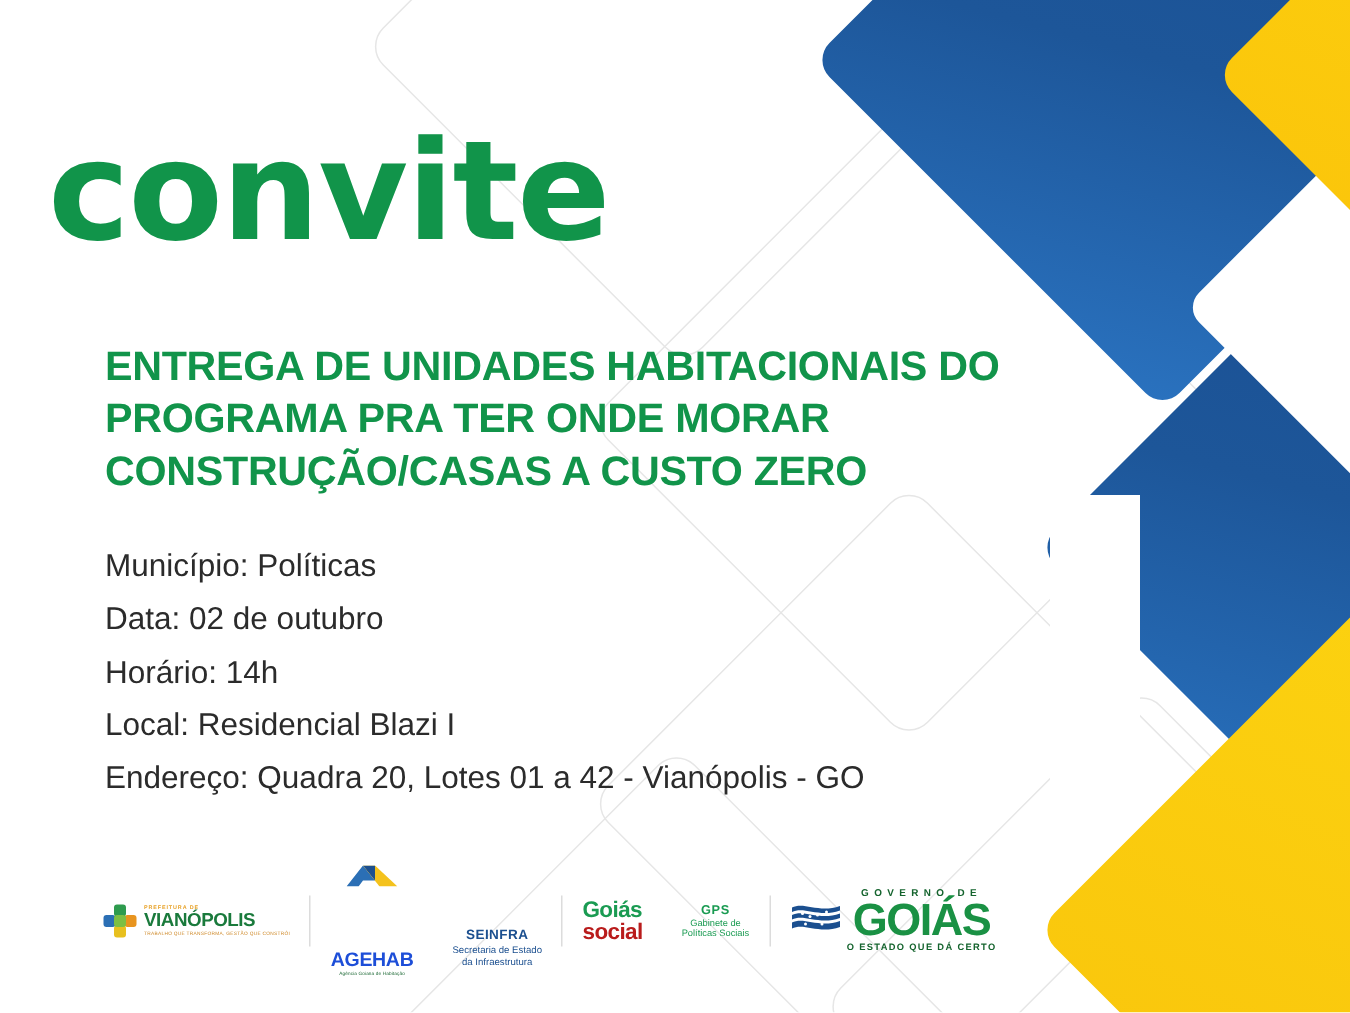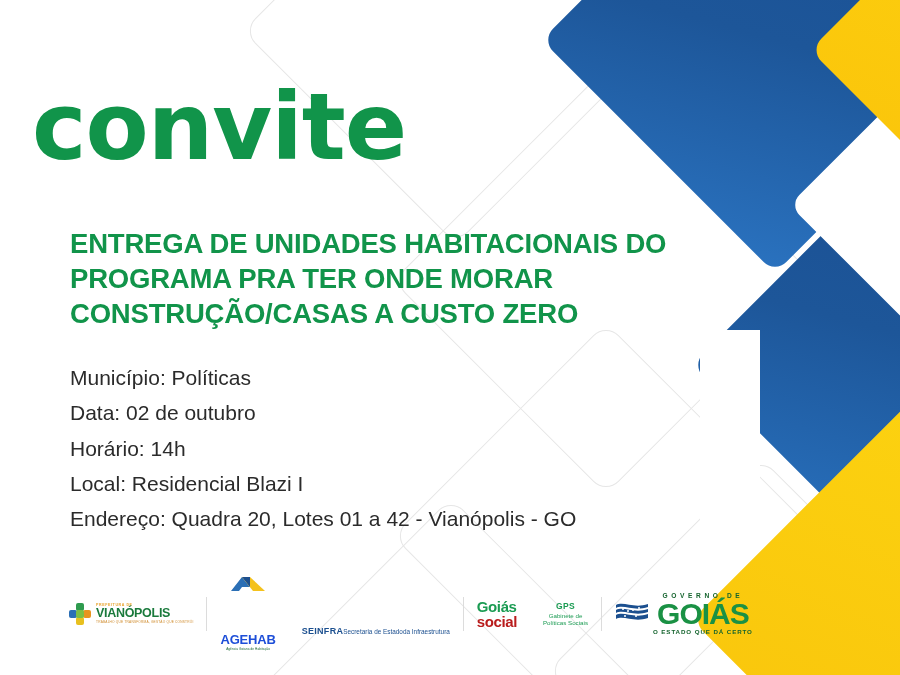--- a/index.html
+++ b/index.html
@@ -103,21 +103,21 @@
   .vn-main { font-size: 12.5px; font-weight: bold; color: #1a7a3c; letter-spacing: -0.3px; }
   .vn-sub { font-size: 3.2px; color: #cf8a2a; letter-spacing: 0.2px; margin-top: 1px; }
 
   
   .agehab { display: flex; flex-direction: column; align-items: center; line-height: 1; }
   .roof { width: 34px; height: 14px; position: relative; margin-bottom: 2px; }
   .ag-main { font-size: 13px; font-weight: bold; color: #1d4ed8; letter-spacing: -0.2px; margin-top: 40px; }
   .ag-sub { font-size: 3.1px; color: #15642e; margin-top: 1.5px; letter-spacing: 0.1px; }
 
   
-  .seinfra { display: flex; align-items: center; line-height: 1.25; margin-top: 36px; }
+  .seinfra { display: flex; flex-direction: column; align-items: center; line-height: 1.25; margin-top: 36px; }
   .se-main { font-size: 9px; font-weight: bold; color: #1b4f8f; letter-spacing: 0.3px; }
   .se-sub { font-size: 6.4px; color: #1b4f8f; text-align: center; }
 
   
   .goiassocial { display: flex; flex-direction: column; line-height: 1.02; }
   .gs1 { font-size: 15px; font-weight: bold; color: #1a9b52; letter-spacing: -0.4px; }
   .gs2 { font-size: 15px; font-weight: bold; color: #b91c1c; letter-spacing: -0.4px; }
 
   
   .gps { display: flex; flex-direction: column; align-items: center; line-height: 1.25; }

